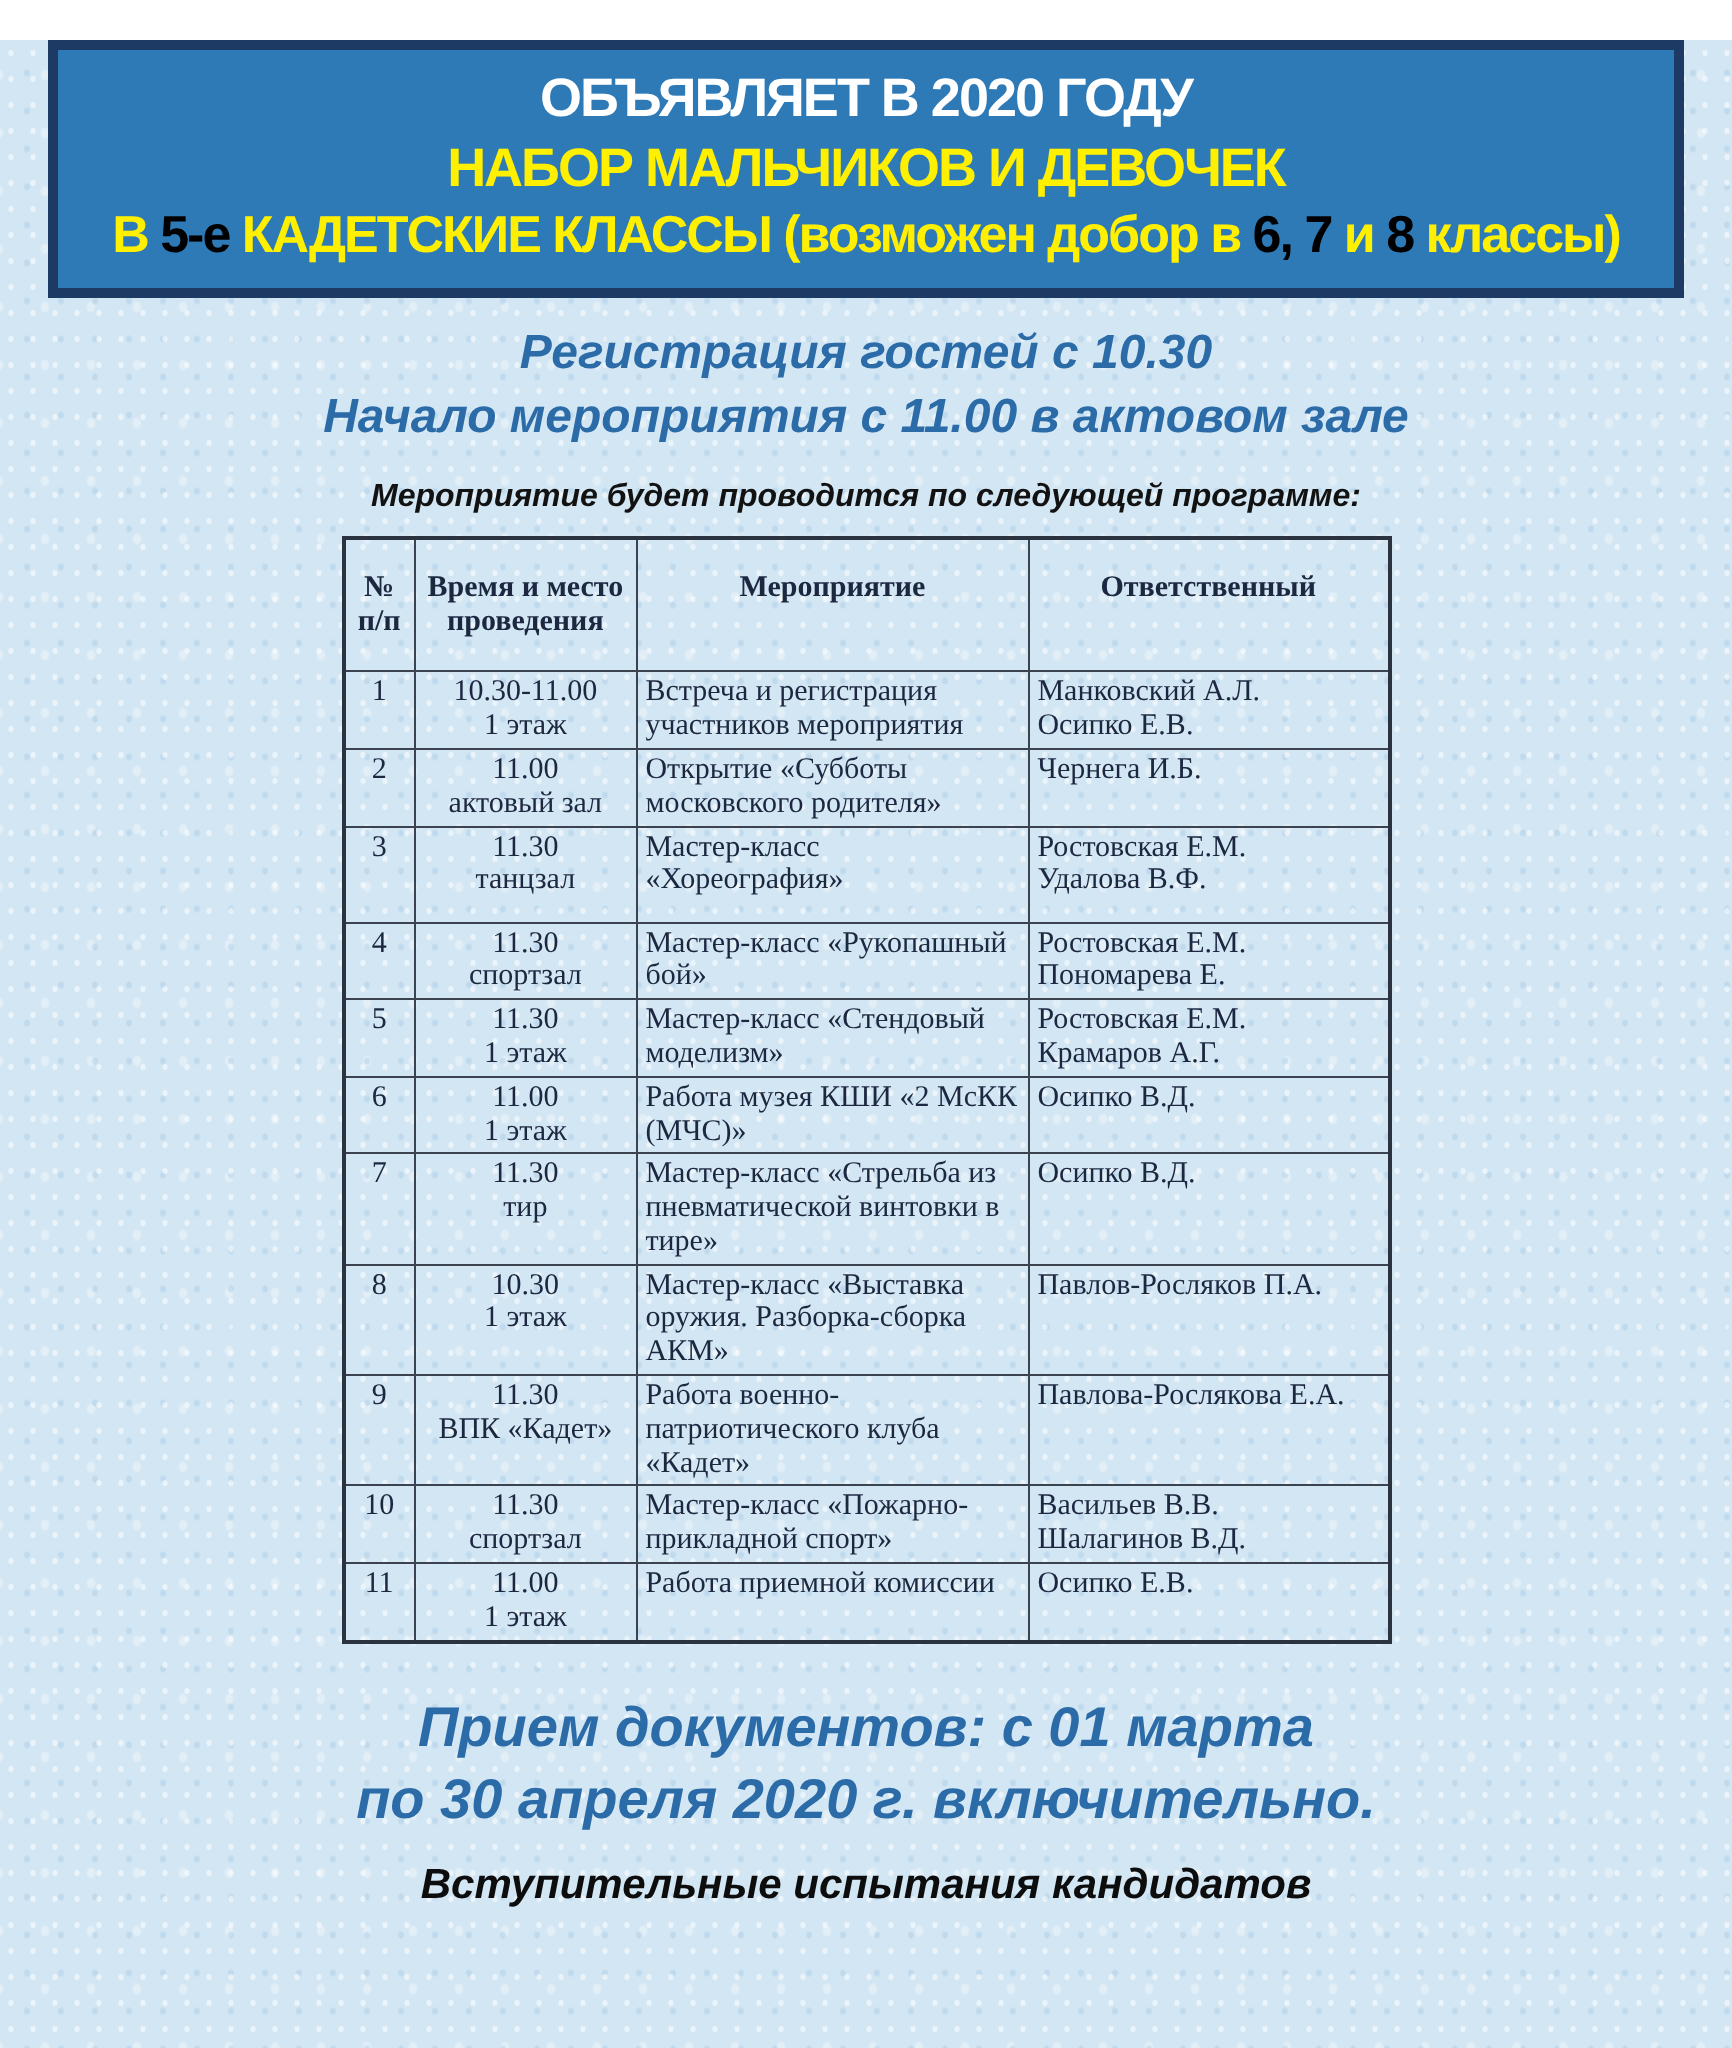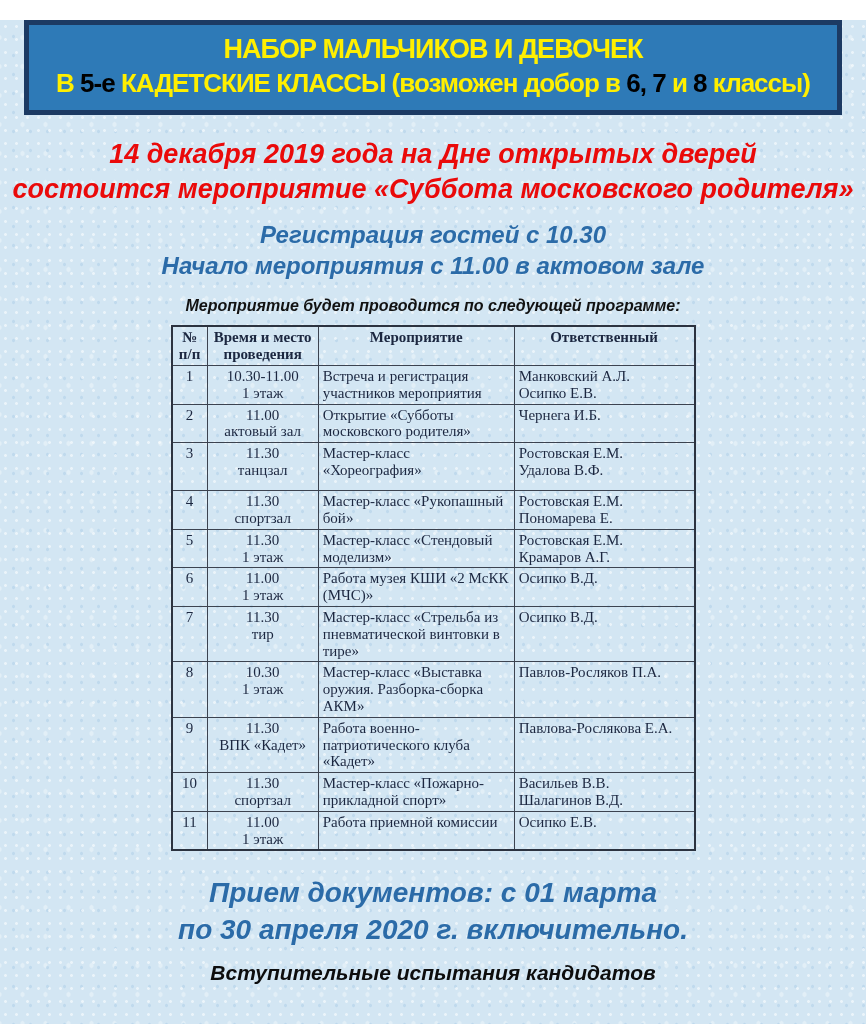--- a/index.html
+++ b/index.html
@@ -46,49 +46,46 @@
     margin:10px auto 0;border-collapse:collapse;table-layout:fixed;
     width:525px;
     font-family:"Liberation Serif",serif;font-size:15px;line-height:1.12;
     color:#1c2740;
   }
   table.program td,table.program th{
     border:1px solid #3c4350;vertical-align:top;padding:2px 4px;
     box-sizing:border-box;white-space:pre-line;
   }
   table.program{border:2px solid #2c3340;}
-  table.program th{font-weight:bold;text-align:center;padding:2px 2px;}
+  table.program th{font-weight:bold;text-align:center;padding:16px 2px;}
   .c-num{width:34px;text-align:center;}
   .c-time{width:106px;text-align:center;}
   .c-event{width:187px;text-align:left;}
   .c-resp{width:172px;text-align:left;}
   tbody tr:nth-child(3) td{height:48px;}
   .docs-heading{
     margin-top:24px;color:#2b6ba8;font-weight:bold;font-style:italic;
     font-size:28px;line-height:1.3;
   }
   .exams-text{
     margin-top:10px;color:#0d0d0d;font-weight:bold;font-style:italic;
     font-size:21px;line-height:1.42;
   }
 </style>
 </head>
 <body>
 
 <div class="poster">
 
   <div class="header-box">
+    <div class="hl">ОБЪЯВЛЯЕТ В 2020 ГОДУ</div>
     <div class="hl yellow">НАБОР МАЛЬЧИКОВ И ДЕВОЧЕК</div>
     <div class="hl hl4 yellow"><span class="yellow">В </span><span class="red">5-е</span><span class="yellow"> КАДЕТСКИЕ КЛАССЫ (возможен добор в </span><span class="red">6, 7</span><span class="yellow"> и </span><span class="red">8</span><span class="yellow"> классы)</span></div>
   </div>
 
-  <div class="red-heading center">
-    <div>14 декабря 2019 года на Дне открытых дверей</div>
-    <div>состоится мероприятие «Суббота московского родителя»</div>
-  </div>
 
   <div class="blue-heading center">
     <div>Регистрация гостей с 10.30</div>
     <div>Начало мероприятия с 11.00 в актовом зале</div>
   </div>
 
   <div class="program-intro center">Мероприятие будет проводится по следующей программе:</div>
 
   <table class="program">
     <thead>

